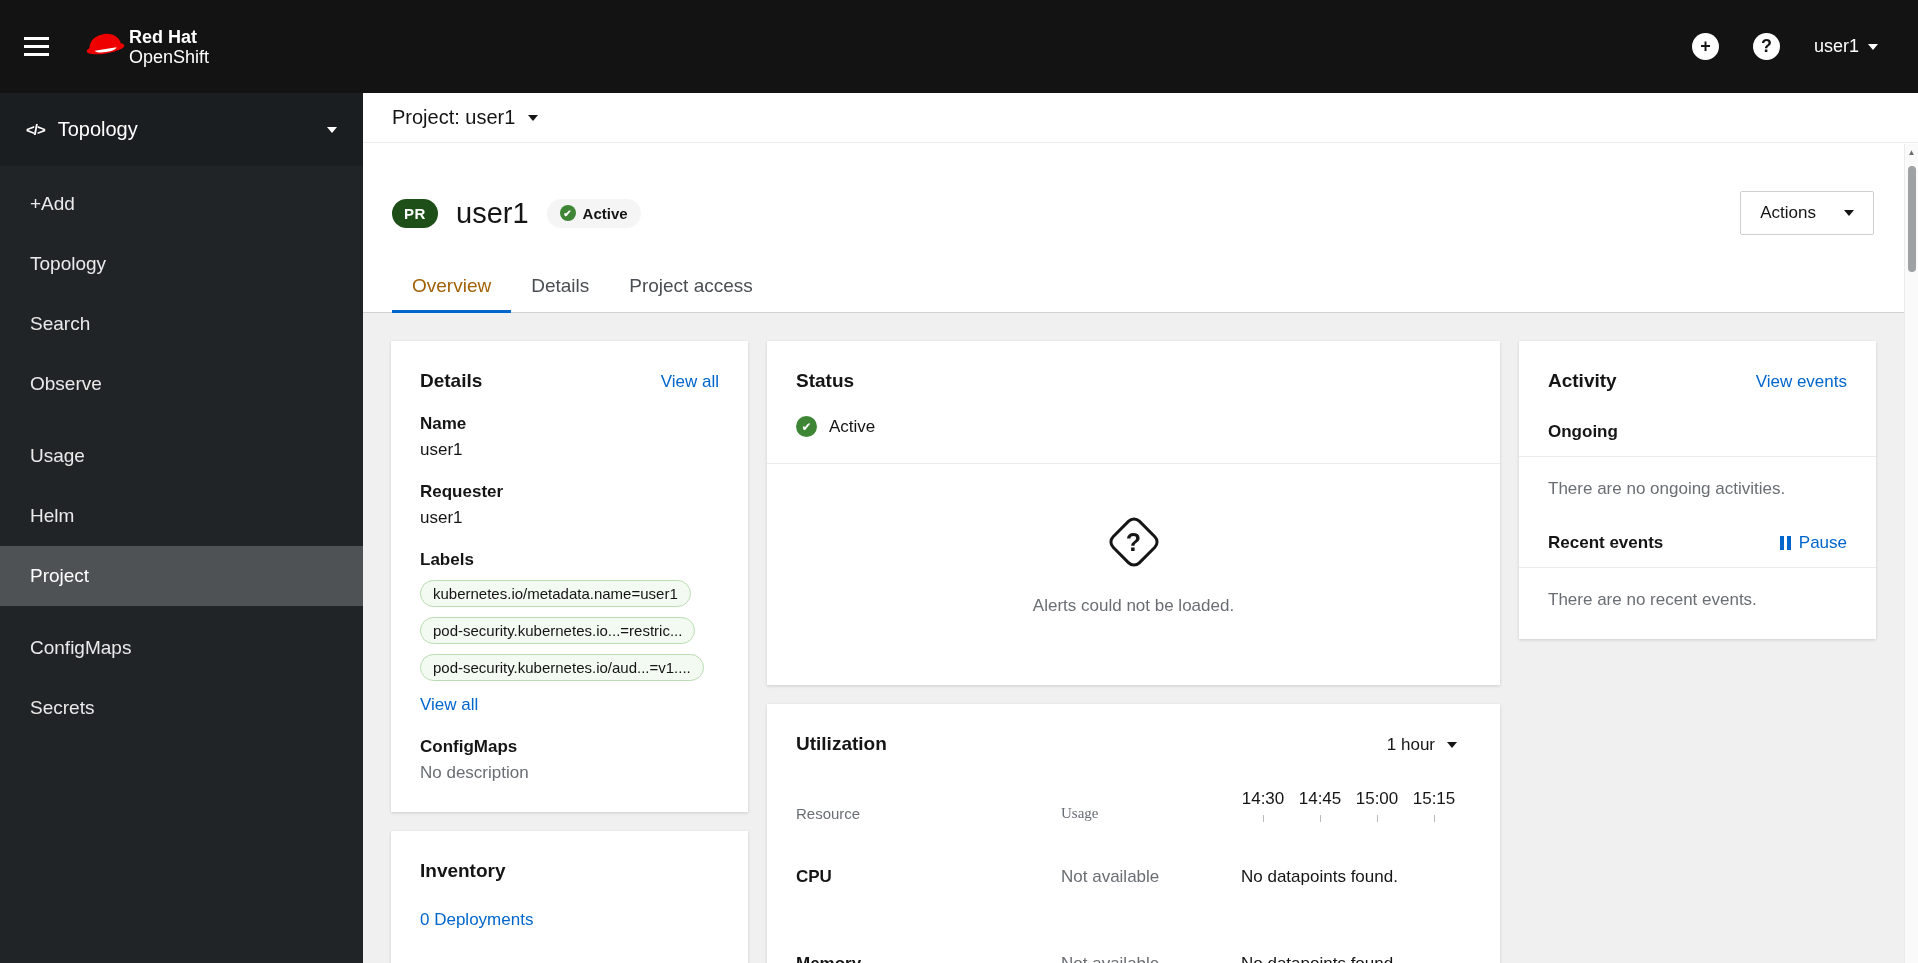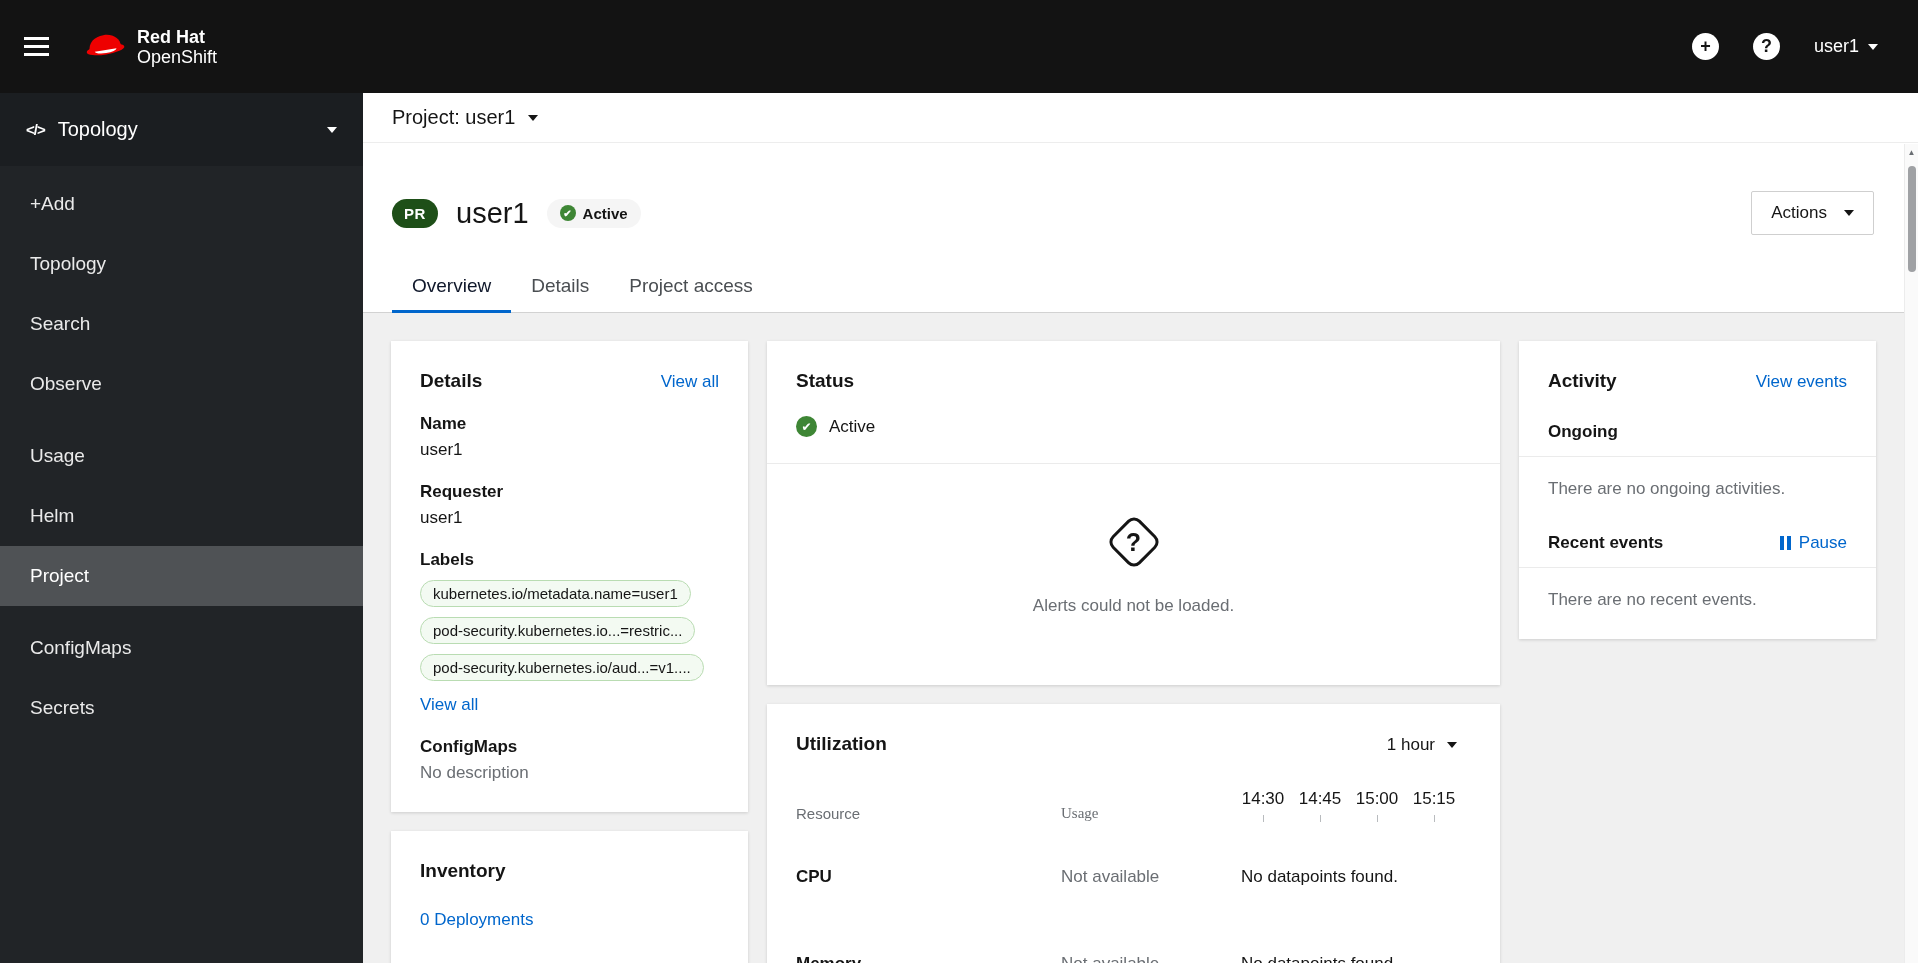--- a/index.html
+++ b/index.html
@@ -5,21 +5,21 @@
   * { margin:0; padding:0; box-sizing:border-box; }
   html,body { width:1918px; height:963px; overflow:hidden; }
   body { font-family:"Liberation Sans", sans-serif; color:#151515; background:#fff; display:flex; flex-direction:column; }
 
   .caret { display:inline-block; width:0; height:0; border-left:5px solid transparent; border-right:5px solid transparent; border-top:6px solid currentColor; }
 
   
   .masthead { height:93px; background:#131313; display:flex; align-items:center; padding:0 40px 0 24px; flex:none; }
   .burger { display:flex; flex-direction:column; gap:5px; cursor:pointer; margin-right:32px; }
   .burger i { width:25px; height:3px; background:#fff; display:block; }
-  .brand { display:flex; align-items:flex-end; gap:8px; cursor:pointer; }
+  .brand { display:flex; align-items:center; gap:0; cursor:pointer; }
   .brand-text { color:#fff; font-size:18px; line-height:20px; }
   .brand-text .b1 { font-weight:700; }
   .mast-right { margin-left:auto; display:flex; align-items:center; gap:34px; }
   .mast-icon { width:27px; height:27px; border-radius:50%; background:#fff; color:#151515; font-weight:700; font-size:18px; display:flex; align-items:center; justify-content:center; cursor:pointer; }
   .user-menu { display:flex; align-items:center; gap:9px; color:#fff; font-size:18px; cursor:pointer; }
 
   
   .shell { flex:1; display:flex; min-height:0; }
 
   
@@ -38,25 +38,25 @@
   .project-bar .caret { border-top-color:#151515; }
 
   .scroll { flex:1; overflow:hidden; display:flex; flex-direction:column; }
   .page-head { padding:48px 44px 0 29px; display:flex; align-items:center; }
   .res-badge { min-width:46px; height:29px; padding:0 10px; border-radius:15px; background:#1e4f18; color:#fff; font-size:15px; font-weight:700; display:flex; align-items:center; justify-content:center; letter-spacing:.5px; }
   .page-title { font-size:29px; margin-left:18px; font-weight:400; }
   .status-pill { margin-left:18px; display:flex; align-items:center; gap:7px; background:#f5f5f5; border-radius:16px; padding:6px 13px; font-size:15px; font-weight:700; }
   .check { border-radius:50%; background:#3e8635; color:#fff; display:inline-flex; align-items:center; justify-content:center; flex:none; }
   .check-sm { width:16px; height:16px; font-size:10px; }
   .check-lg { width:21px; height:21px; font-size:12px; }
-  .actions-btn { margin-left:auto; display:flex; align-items:center; gap:17px; border:1px solid #cfcfcf; background:#fff; height:44px; padding:0 19px; font-size:17px; color:#151515; cursor:pointer; border-radius:2px; }
+  .actions-btn { margin-left:auto; display:flex; align-items:center; gap:28px; border:1px solid #cfcfcf; background:#fff; height:44px; padding:0 19px; font-size:17px; color:#151515; cursor:pointer; border-radius:2px; }
 
   .tabs { display:flex; padding-left:29px; margin-top:40px; border-bottom:1px solid #d2d2d2; flex:none; }
   .tab { padding:0 20px 15px; font-size:19px; color:#4a4e52; position:relative; cursor:pointer; }
-  .tab.active { color:#0f172a; }
+  .tab.active { color:#a16207; }
   .tab.active::after { content:""; position:absolute; left:0; right:0; bottom:-1px; height:3px; background:#0066cc; }
 
   .content { flex:1; background:#f0f0f0; padding:28px 28px 0 28px; display:flex; gap:19px; align-items:flex-start; overflow:hidden; }
   .col { display:flex; flex-direction:column; gap:19px; flex:none; }
   .col-left  { width:357px; }
   .col-mid   { width:733px; }
   .col-right { width:357px; }
 
   .card { background:#fff; box-shadow:0 1px 3px rgba(3,3,3,.15); padding:29px; }
   .card-head { display:flex; align-items:baseline; justify-content:space-between; }

